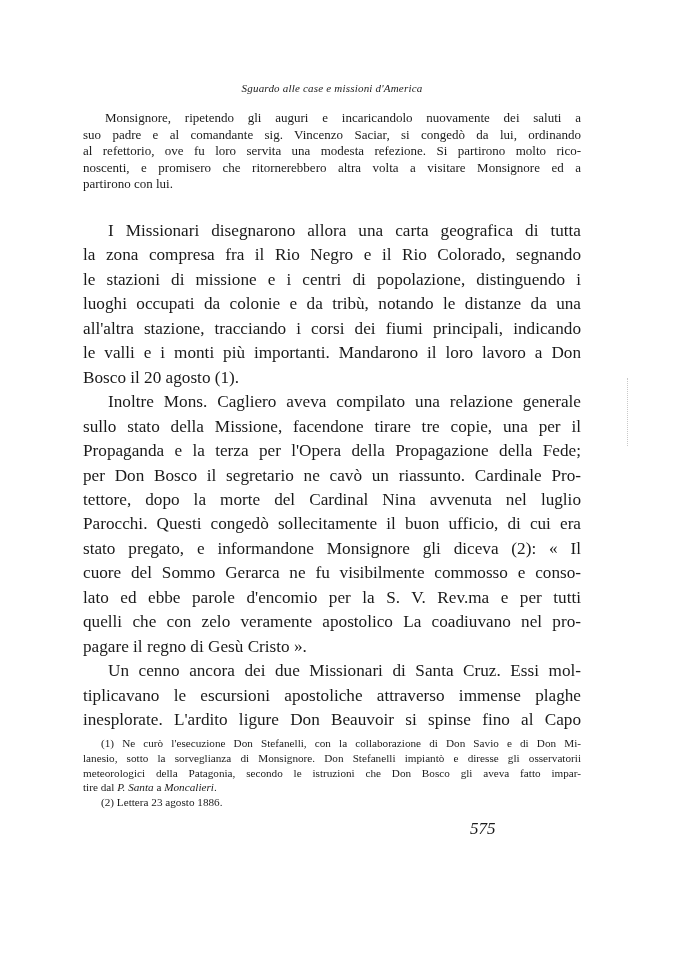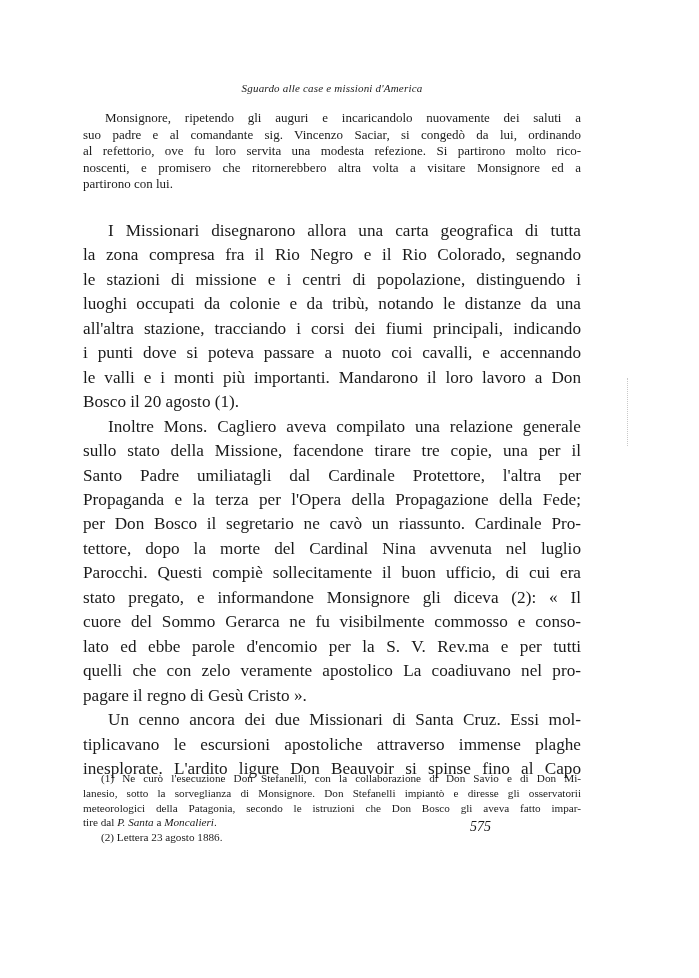--- a/index.html
+++ b/index.html
@@ -10,24 +10,24 @@
                   font-family: "Liberation Serif", serif; font-style: italic; font-size: 11px; letter-spacing: 0.2px; }
   .small-para { position: absolute; top: 94px; left: 83px; width: 498px;
                 font-family: "Liberation Serif", serif; font-size: 13px; line-height: 16.6px; }
   .line { display: block; white-space: nowrap; text-align: justify; text-align-last: justify; }
   .line.last { text-align-last: left; }
   .indent { padding-left: 22px; }
   .main-text { position: absolute; top: 203px; left: 83px; width: 498px;
                font-family: "Liberation Serif", serif; font-size: 17.2px; line-height: 24.45px; }
   .main-text .indent { padding-left: 25px; }
   .footnotes { position: absolute; top: 720px; left: 83px; width: 498px;
-               font-family: "Liberation Serif", serif; font-size: 11.2px; line-height: 14.8px; margin-top: 35px; }
+               font-family: "Liberation Serif", serif; font-size: 11.2px; line-height: 14.8px; }
   .footnotes .indent { padding-left: 18px; }
   .page-number { position: absolute; top: 803px; left: 470px; font-family: "Liberation Serif", serif;
-                 font-style: italic; font-size: 14px; }
+                 font-style: italic; font-size: 17px; }
   .scan-mark { position: absolute; left: 627px; top: 362px; width: 0; height: 68px;
                border-left: 1px dotted #c8c8c8; }
   i { font-style: italic; }
 </style>
 </head>
 <body>
 
 <div class="page">
 
   <div class="running-head">Sguardo alle case e missioni d'America</div>
@@ -40,32 +40,30 @@
     <span class="line last">partirono con lui.</span>
   </div>
 
   <div class="main-text">
     <div>
       <span class="line indent">I Missionari disegnarono allora una carta geografica di tutta</span>
       <span class="line">la zona compresa fra il Rio Negro e il Rio Colorado, segnando</span>
       <span class="line">le stazioni di missione e i centri di popolazione, distinguendo i</span>
       <span class="line">luoghi occupati da colonie e da tribù, notando le distanze da una</span>
       <span class="line">all'altra stazione, tracciando i corsi dei fiumi principali, indicando</span>
-      <span class="line">i punti dove si poteva passare a nuoto coi cavalli, e accennando</span>
       <span class="line">le valli e i monti più importanti. Mandarono il loro lavoro a Don</span>
       <span class="line last">Bosco il 20 agosto (1).</span>
     </div>
     <div>
       <span class="line indent">Inoltre Mons. Cagliero aveva compilato una relazione generale</span>
       <span class="line">sullo stato della Missione, facendone tirare tre copie, una per il</span>
-      <span class="line">Santo Padre umiliatagli dal Cardinale Protettore, l'altra per</span>
       <span class="line">Propaganda e la terza per l'Opera della Propagazione della Fede;</span>
       <span class="line">per Don Bosco il segretario ne cavò un riassunto. Cardinale Pro-</span>
       <span class="line">tettore, dopo la morte del Cardinal Nina avvenuta nel luglio</span>
-      <span class="line">Parocchi. Questi compiè sollecitamente il buon ufficio, di cui era</span>
+      <span class="line">Parocchi. Questi congedò sollecitamente il buon ufficio, di cui era</span>
       <span class="line">stato pregato, e informandone Monsignore gli diceva (2): « Il</span>
       <span class="line">cuore del Sommo Gerarca ne fu visibilmente commosso e conso-</span>
       <span class="line">lato ed ebbe parole d'encomio per la S. V. Rev.ma e per tutti</span>
       <span class="line">quelli che con zelo veramente apostolico La coadiuvano nel pro-</span>
       <span class="line last">pagare il regno di Gesù Cristo ».</span>
     </div>
     <div>
       <span class="line indent">Un cenno ancora dei due Missionari di Santa Cruz. Essi mol-</span>
       <span class="line">tiplicavano le escursioni apostoliche attraverso immense plaghe</span>
       <span class="line">inesplorate. L'ardito ligure Don Beauvoir si spinse fino al Capo</span>

